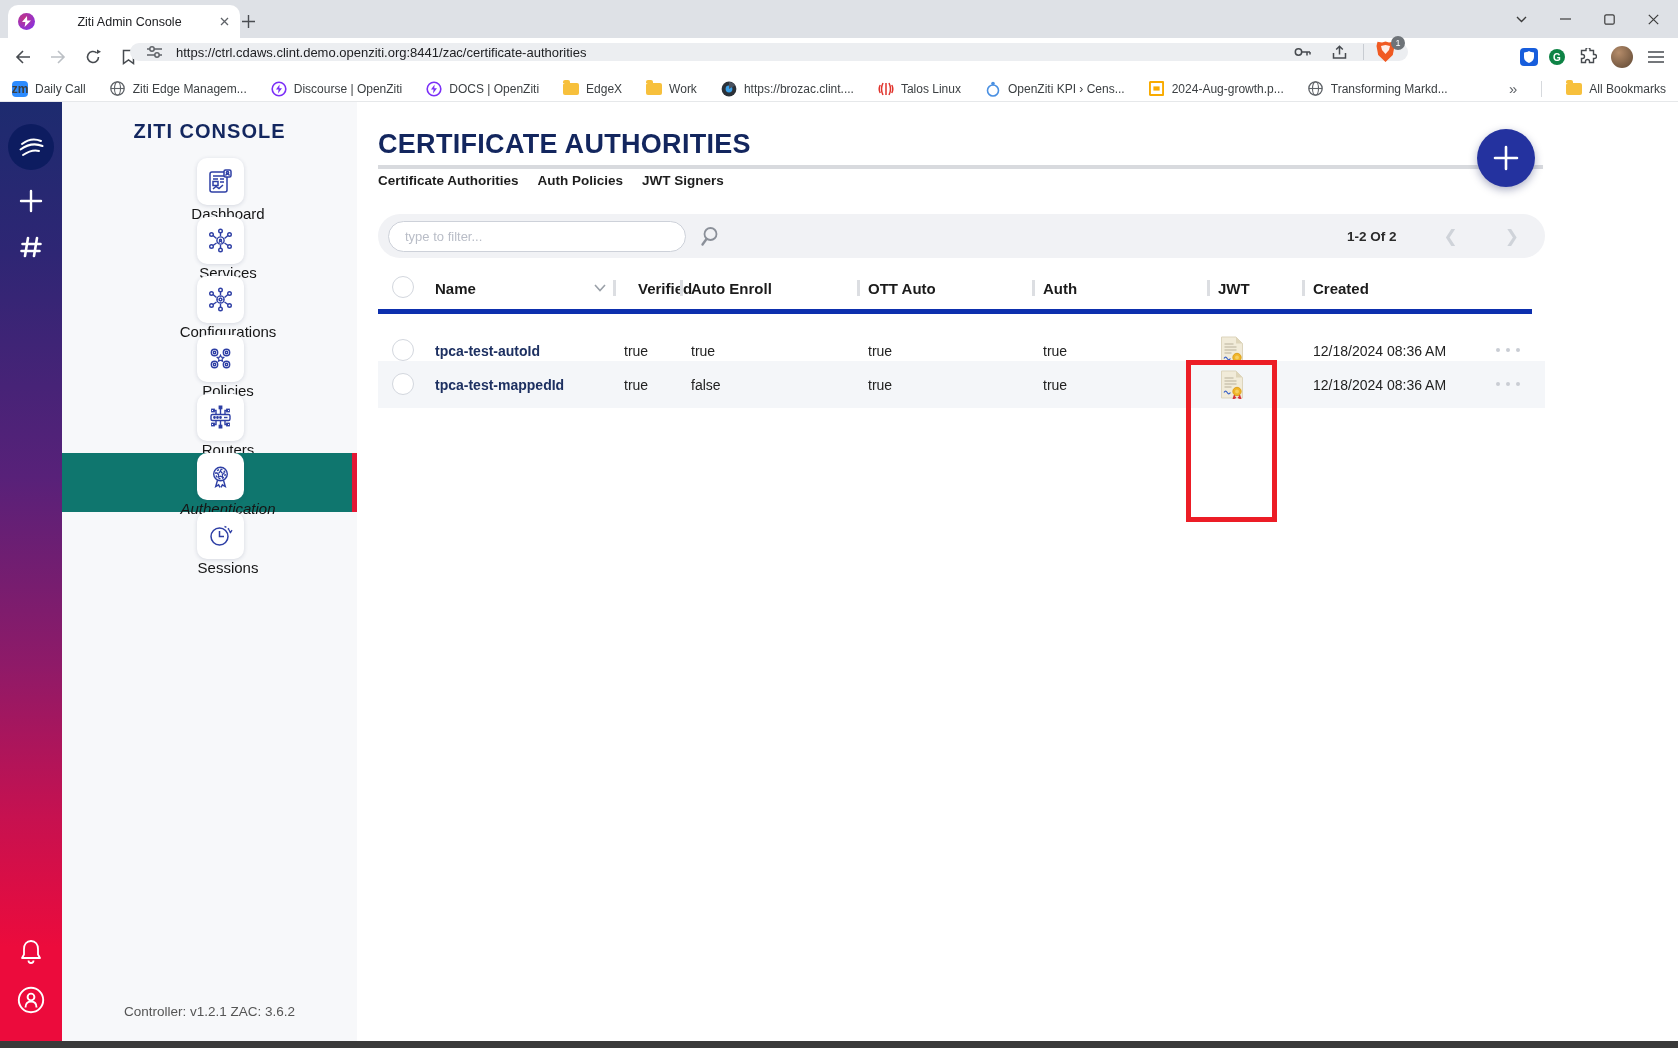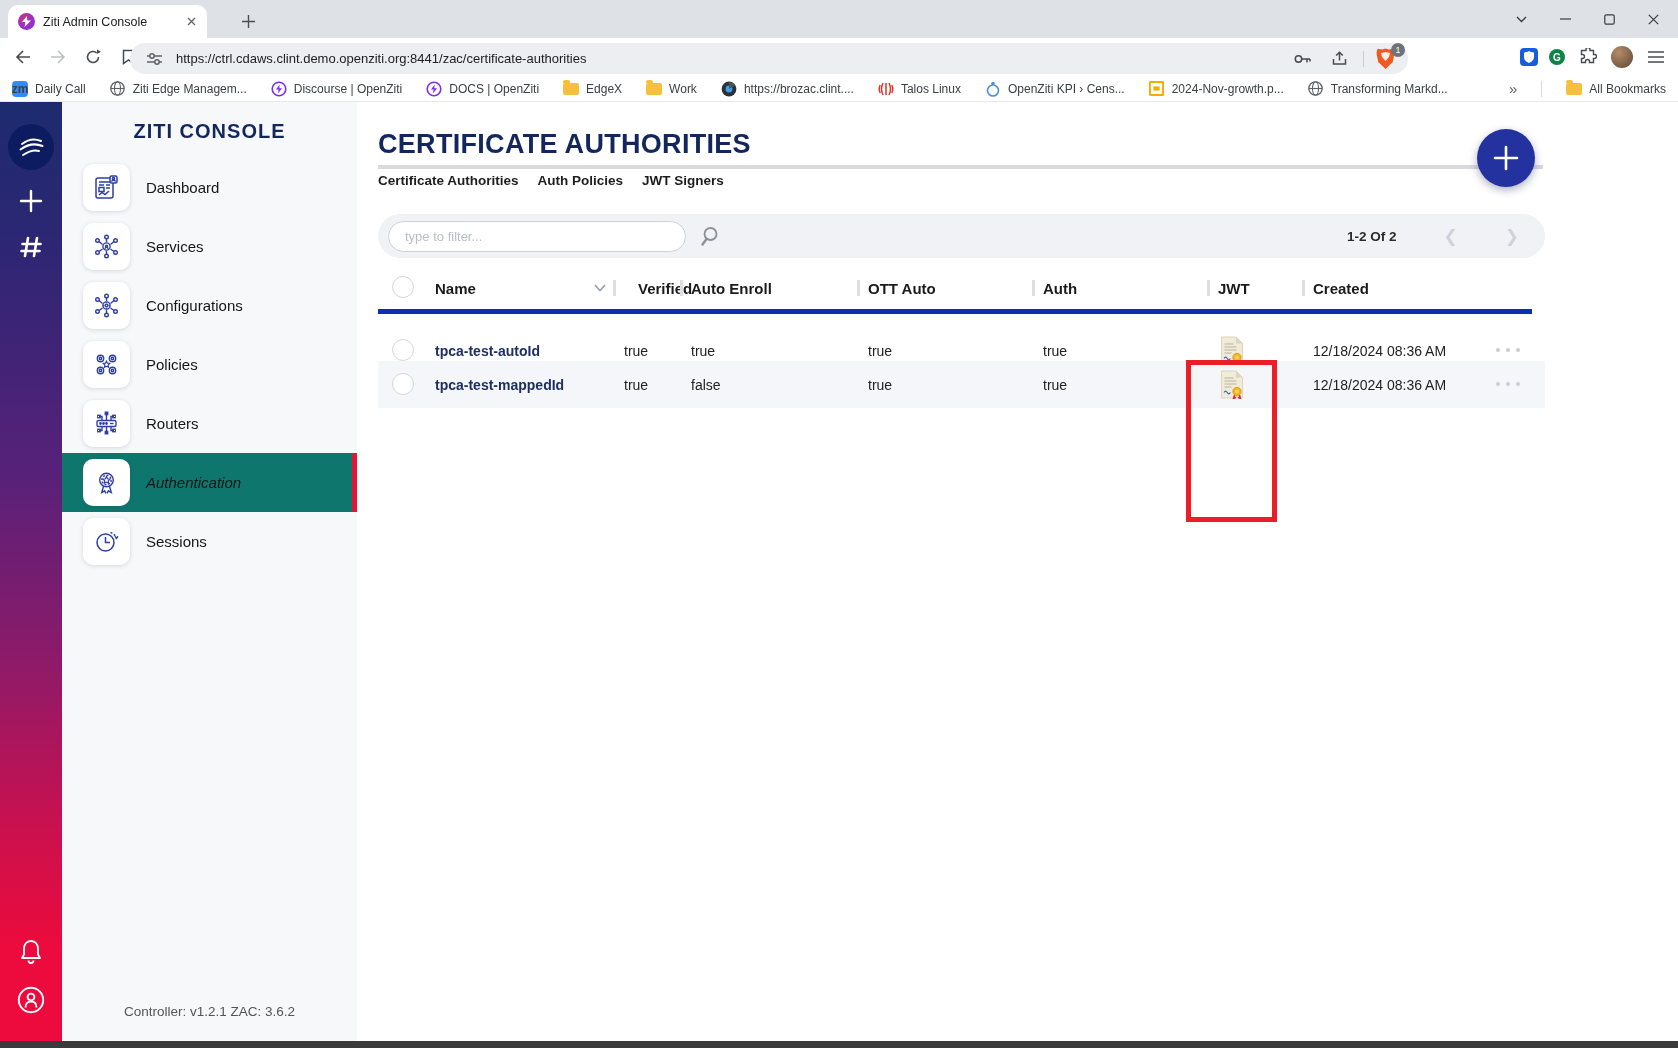--- a/index.html
+++ b/index.html
@@ -5,34 +5,34 @@
   * { margin:0; padding:0; box-sizing:border-box; }
   html,body { background:#c8c8c8; }
   #screen {
     position:relative; width:1678px; height:1048px; overflow:hidden;
     font-family:"Liberation Sans", sans-serif; background:#fff;
     -webkit-font-smoothing:antialiased;
   }
   
   .tabstrip { position:absolute; left:0; top:0; width:1678px; height:38px; background:#dee1e6; }
   .tab {
-    position:absolute; left:8px; top:5px; width:199px; height:33px; background:#fff;
-    border-radius:10px 10px 0 0; display:flex; align-items:center; padding:0 8px 0 10px;
+    position:absolute; left:8px; top:5px; width:232px; height:33px; background:#fff;
+    border-radius:10px 10px 0 0; display:flex; align-items:center; padding:0 8px 0 10px;text-align:center;
   }
   .favicon { width:17px; height:17px; border-radius:50%; background:radial-gradient(circle at 35% 30%, #c13584, #7b2ff7); display:flex; align-items:center; justify-content:center; flex:0 0 auto; }
   .tab-title { font-size:12.5px; color:#202124; margin-left:8px; flex:1; white-space:nowrap; overflow:hidden; }
   .tab-close { width:16px; height:16px; display:flex; align-items:center; justify-content:center; color:#5f6368; }
   .newtab { position:absolute; left:238px; top:11px; width:20px; height:20px; display:flex; align-items:center; justify-content:center; }
   .win-controls { position:absolute; right:8px; top:0; height:38px; display:flex; align-items:center; gap:26px; padding-right:8px; }
   .win-btn { width:18px; height:18px; display:flex; align-items:center; justify-content:center; }
   .toolbar { position:absolute; left:0; top:38px; width:1678px; height:38px; background:#fff; display:flex; align-items:center; }
   .nav-ic { width:24px; height:24px; display:flex; align-items:center; justify-content:center; flex:0 0 auto; }
   .toolbar .nav-ic { margin-left:11px; }
   .omnibox {
-    position:absolute; left:130px; top:43px; width:1278px; height:31px; background:#eceef1;
+    position:absolute; left:130px; top:43px; width:1278px; height:18px; background:#eceef1;
     border-radius:15px; display:flex; align-items:center; padding:0 10px 0 12px;
   }
   .omnibox .url { font-size:13px; color:#202124; margin-left:10px; flex:1; white-space:nowrap; overflow:hidden; }
   .omni-right { display:flex; align-items:center; gap:12px; }
   .omni-sep { width:1px; height:16px; background:#c8ccd2; }
   .shield-wrap { position:relative; width:22px; height:22px; }
   .shield-badge {
     position:absolute; top:-5px; right:-7px; min-width:14px; height:14px; border-radius:7px;
     background:#6e7378; color:#fff; font-size:9px; display:flex; align-items:center; justify-content:center; padding:0 3px;
   }
@@ -61,21 +61,21 @@
     display:flex; flex-direction:column; align-items:center;
   }
   .rail-logo { margin-top:22px; width:46px; height:46px; border-radius:50%; background:#0d1c60; display:flex; align-items:center; justify-content:center; }
   .rail-btn { margin-top:16px; width:30px; height:30px; display:flex; align-items:center; justify-content:center; }
   .rail-spacer { flex:1; }
   .rail-bottom { margin-bottom:14px; width:34px; height:34px; display:flex; align-items:center; justify-content:center; }
 
   .sidebar { position:absolute; left:62px; top:0; width:295px; height:939px; background:#f7f8fa; }
   .brand { position:absolute; left:0; top:18px; width:100%; text-align:center; font-size:20px; font-weight:bold; color:#13275f; letter-spacing:1px; }
   .nav { position:absolute; left:0; top:56px; width:100%; }
-  .nav-item { position:relative; height:59px; display:flex; align-items:center; padding-left:21px; cursor:pointer; }
+  .nav-item { position:relative; height:59px; display:flex; align-items:center; padding-left:21px; cursor:pointer;flex-direction:column; }
   .nav-item.active { background:#0f766e;font-style:italic; }
   .nav-item.active:after { content:""; position:absolute; right:0; top:0; width:5px; height:100%; background:#e31735; }
   .tile { width:47px; height:47px; background:#fff; border-radius:10px; box-shadow:0 1px 4px rgba(40,50,90,.16); display:flex; align-items:center; justify-content:center; flex:0 0 auto; }
   .nav-label { margin-left:16px; font-size:15px; color:#161616; }
   .side-footer { position:absolute; left:0; bottom:22px; width:100%; text-align:center; font-size:13.5px; color:#555; }
 
   .main { position:absolute; left:357px; top:0; width:1321px; height:939px; background:#fff; }
   .page-title { position:absolute; left:21px; top:27px; font-size:27px; font-weight:bold; color:#13265e; letter-spacing:.3px; white-space:nowrap; }
   .title-rule { position:absolute; left:21px; top:63px; width:1165px; height:4px; background:#d8dade; }
   .subtabs { position:absolute; left:21px; top:71px; display:flex; gap:19px; }
@@ -307,21 +307,21 @@
       </span>
       <span>OpenZiti KPI › Cens...</span>
     </div>
     <div class="bm">
       <span class="ic16">
         <svg width="15" height="15" viewBox="0 0 15 15">
             <rect x="0.8" y="0.8" width="13.4" height="13.4" rx="1.5" fill="none" stroke="#f9ab00" stroke-width="2.2"></rect>
             <rect x="4.4" y="5.4" width="6.2" height="4.2" fill="#f9ab00"></rect>
           </svg>
       </span>
-      <span>2024-Nov-growth.p...</span>
+      <span>2024-Aug-growth.p...</span>
     </div>
     <div class="bm">
       <span class="ic16">
         <svg width="15" height="15" viewBox="0 0 15 15">
             <circle cx="7.5" cy="7.5" r="6.7" fill="none" stroke="#5f6368" stroke-width="1.3"></circle>
             <ellipse cx="7.5" cy="7.5" rx="3" ry="6.7" fill="none" stroke="#5f6368" stroke-width="1.1"></ellipse>
             <path d="M1 7.5 H14" stroke="#5f6368" stroke-width="1.1"></path>
           </svg>
       </span>
       <span>Transforming Markd...</span>

